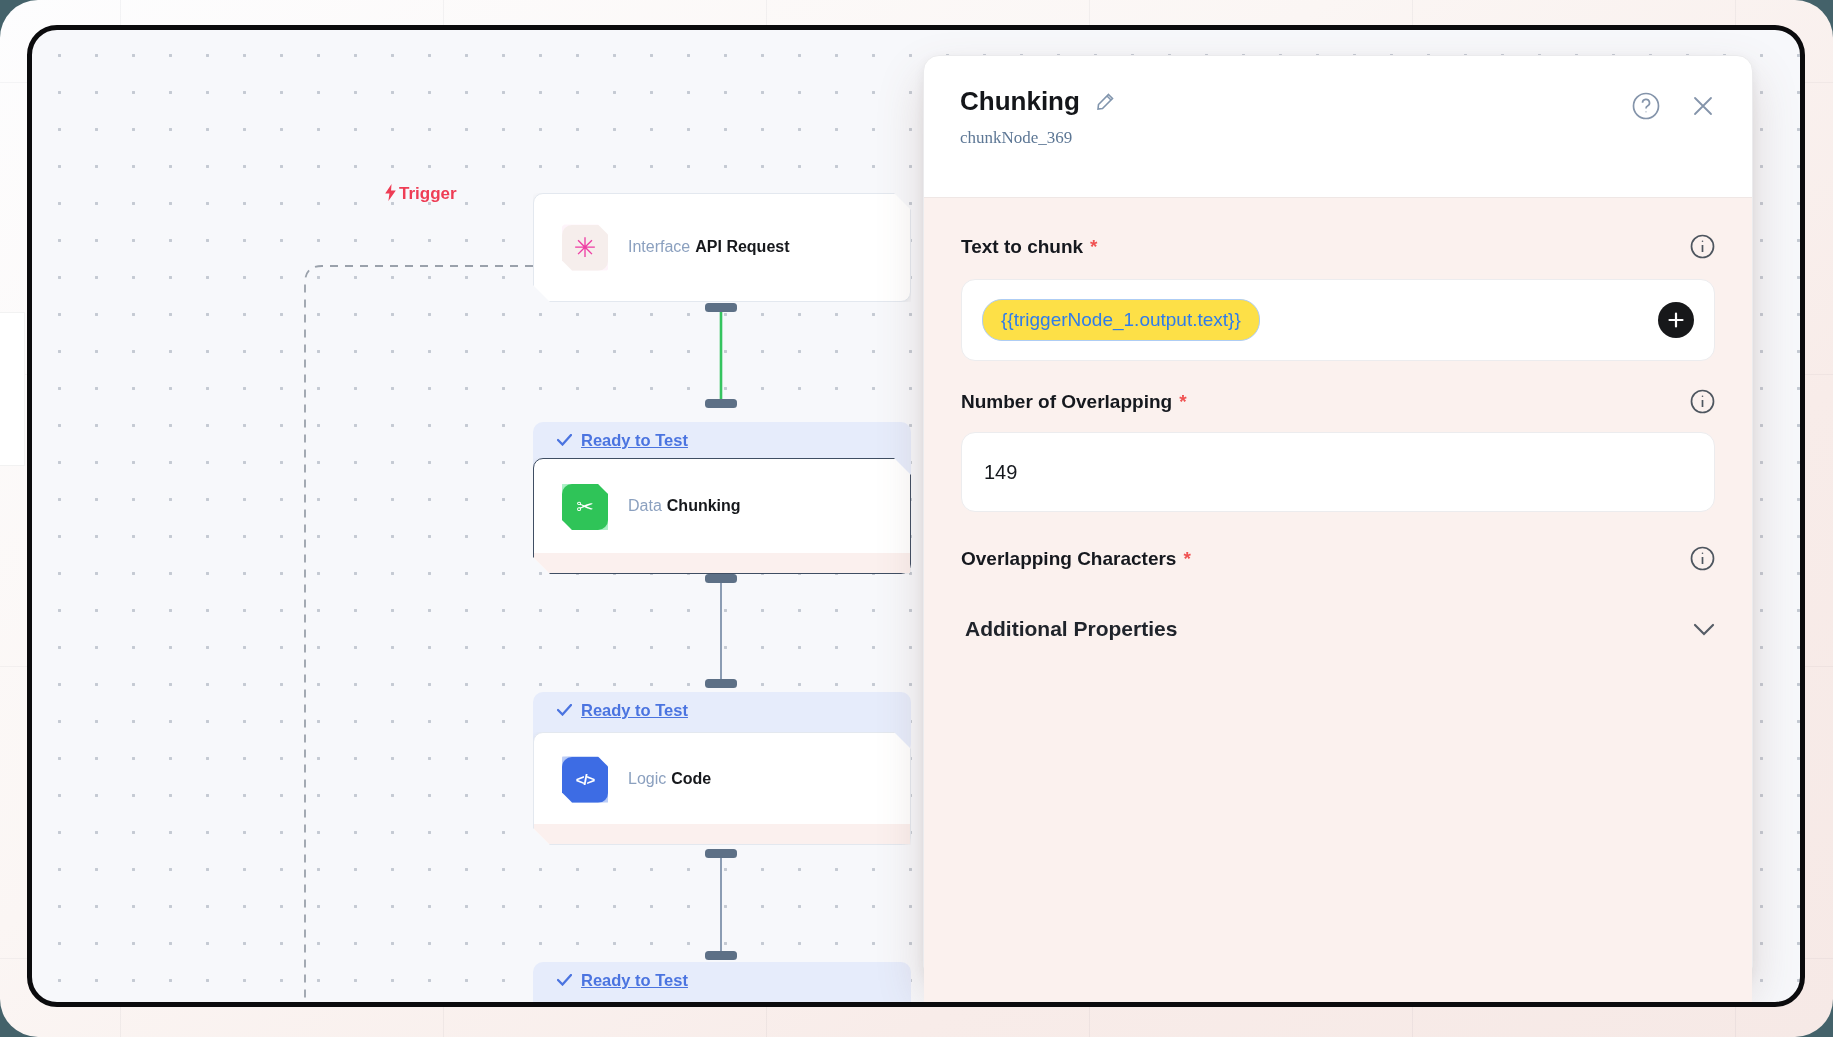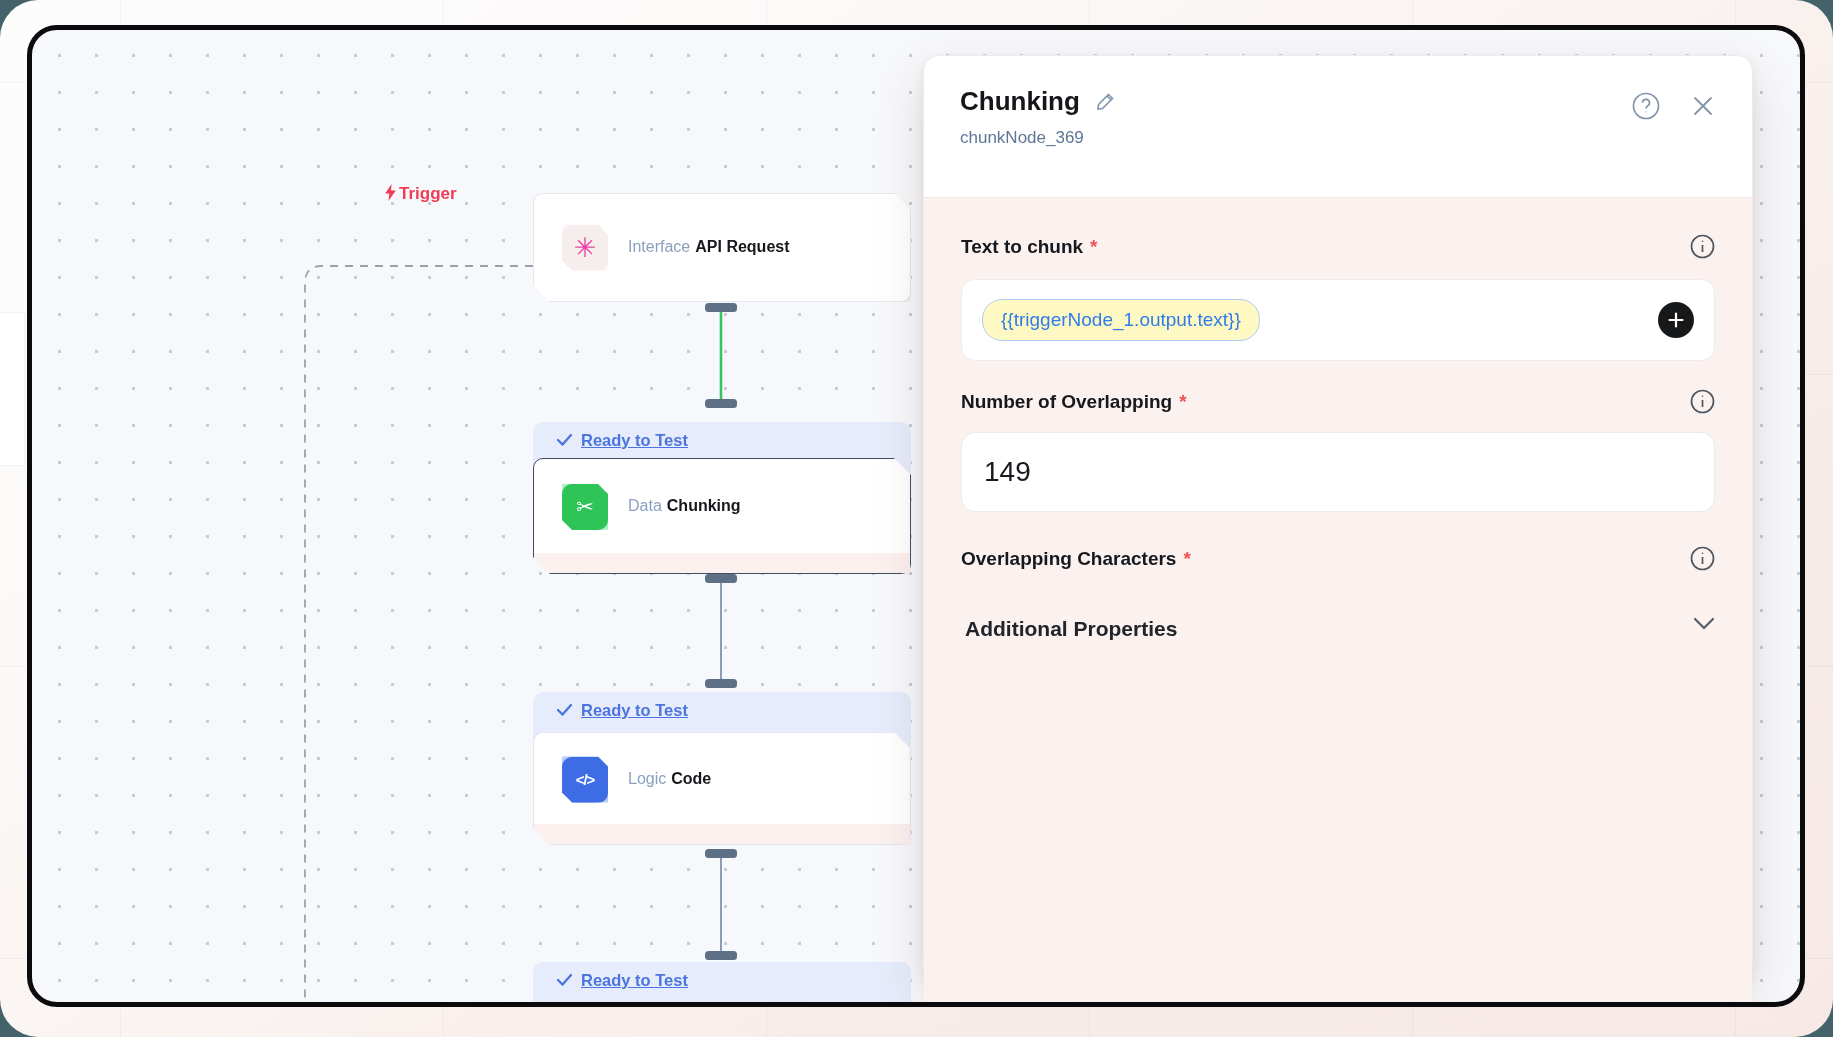--- a/index.html
+++ b/index.html
@@ -87,57 +87,57 @@
   
   .panel {
     position:absolute; left:891px; top:25px; width:830px; height:925px; z-index:10;
     background:#ffffff; border:1px solid #ebebed; border-radius:16px;
     box-shadow:0 22px 48px rgba(120,80,70,.20), 0 4px 12px rgba(0,0,0,.06);
   }
   .panel-header { position:relative; height:142px; padding:30px 36px 0; border-bottom:1px solid #efe7e5; }
   .panel-title-row { display:flex; align-items:center; gap:15px; }
   .panel-title { font-size:26px; font-weight:700; color:#14161a; }
   .pencil-btn { color:#8195ad; cursor:pointer; line-height:0; }
-  .panel-subtitle { margin-top:11px; font-size:17px; color:#5d7795; }
+  .panel-subtitle { margin-top:11px; font-size:17px; color:#5d7795;font-family:Liberation Serif, serif; }
   .panel-actions { position:absolute; right:38px; top:36px; display:flex; align-items:center; gap:32px; color:#8494aa; }
   .panel-actions > span { line-height:0; cursor:pointer; }
 
   .panel-body {
     height:1012px; background:#fbf1ee; border-radius:0 0 16px 16px;
     padding:30px 37px 0;
   }
   .field-label-row { display:flex; align-items:center; justify-content:space-between; margin-top:6px; }
   .field-label { font-size:19px; font-weight:600; color:#15181e; }
   .req { color:#f05252; margin-left:7px; font-weight:600; }
   .info-btn { color:#4e565f; line-height:0; cursor:pointer; }
 
   .var-box {
     margin:20px 0 28px; height:82px; background:#ffffff;
     border:1px solid #ececee; border-radius:14px;
     display:flex; align-items:center; justify-content:space-between;
     padding:0 20px;
   }
   .var-pill {
-    background:#fef9c3; border:1.5px solid #aecdf4; border-radius:20px;
+    background:#fde047; border:1.5px solid #aecdf4; border-radius:20px;
     padding:9px 18px; font-size:19px; color:#2f7ceb;text-align:right;
   }
   .plus-btn {
     width:36px; height:36px; border-radius:50%; background:#17181a;
     display:flex; align-items:center; justify-content:center; color:#fff; cursor:pointer;
     border:none;
   }
 
   .text-input {
     width:100%; height:80px; margin:18px 0 28px;
     background:#ffffff; border:1px solid #ececee; border-radius:14px;
-    font-family:inherit; font-size:28px; color:#16191e; padding:0 22px; outline:none;
+    font-family:inherit; font-size:20px; color:#16191e; padding:0 22px; outline:none;
   }
 
   .addprops-row {
-    margin-top:46px; display:flex; justify-content:space-between; cursor:pointer;
+    margin-top:46px; display:flex; align-items:center; justify-content:space-between; cursor:pointer;
   }
   .addprops-title { font-size:21px; font-weight:700; color:#20242b; margin-left:4px; }
   .chevron { color:#565d66; line-height:0; }
 </style>
 </head>
 <body>
 
 <div class="page-bg"></div>
 <div class="edge-box"></div>
 

